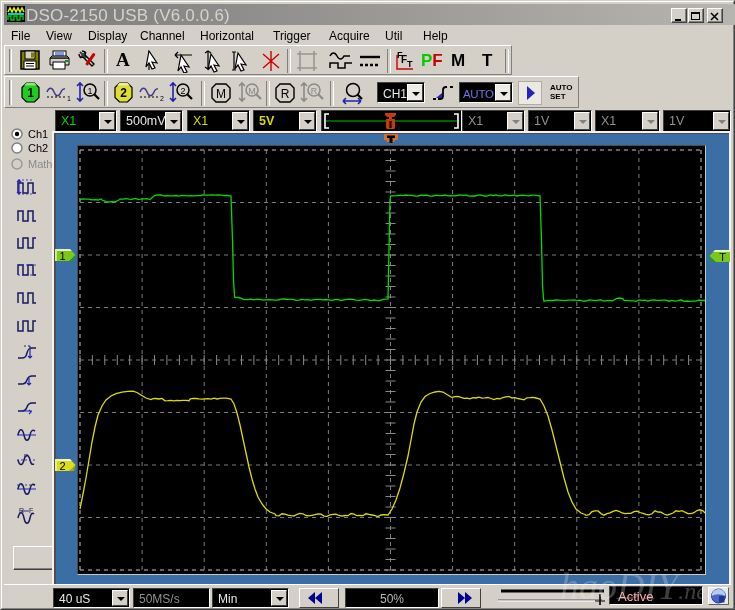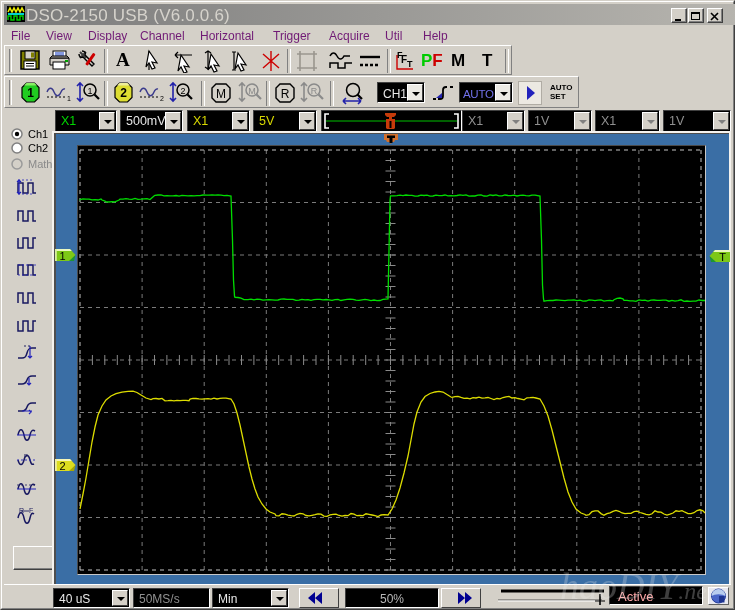--- a/index.html
+++ b/index.html
@@ -16,21 +16,21 @@
   
   #titlebar{left:4px;top:4px;width:727px;height:21px;
     background:linear-gradient(to right,#7b7b7b,#b8b6b0);padding-left:24px;}
   #titletext{left:22px;top:2px;color:#d6d3cc;font-size:17px;letter-spacing:0.2px;}
   .tbtn{top:4px;width:16px;height:15px;background:#d4d0c8;
     border-top:1px solid #fff;border-left:1px solid #fff;
     border-right:1px solid #404040;border-bottom:1px solid #404040;
     box-shadow:inset -1px -1px 0 #808080, inset 1px 1px 0 #d4d0c8;box-sizing:border-box;}
   
   #menubar{left:4px;top:25px;width:727px;height:20px;background:#d4d0c8;}
-  .mi{position:absolute;top:4px;color:#701a75;font-size:12px;}
+  .mi{position:absolute;top:4px;color:#000000;font-size:12px;}
   
   .tb{background:#d4d0c8;
     border-top:1px solid #fff;border-left:1px solid #fff;
     border-right:1px solid #808080;border-bottom:1px solid #808080;box-sizing:border-box;}
   .grip{position:absolute;width:1px;border-left:1px solid #808080;border-right:1px solid #fff;}
   .vsep{position:absolute;width:2px;border-left:1px solid #808080;border-right:1px solid #fff;}
   
   .bcombo{position:absolute;background:#000;box-sizing:border-box;
     border-top:1px solid #404040;border-left:1px solid #404040;
     border-right:1px solid #fff;border-bottom:1px solid #fff;}
@@ -275,21 +275,21 @@
     </div>
   <div class="bcombo" style="left:120px;top:1px;width:63px;height:22px;">
       <span class="txt" style="color:#e5e5e5;">500mV</span>
       <div class="dbtn"></div>
     </div>
   <div class="bcombo" style="left:187px;top:1px;width:63px;height:22px;">
       <span class="txt" style="color:#d8d800;">X1</span>
       <div class="dbtn"></div>
     </div>
   <div class="bcombo" style="left:253px;top:1px;width:64px;height:22px;">
-      <span class="txt" style="color:#d8d800;">5V</span>
+      <span class="txt" style="color:#d8d800;font-weight:bold;">5V</span>
       <div class="dbtn"></div>
     </div>
 
   <div class="bcombo" style="left:321px;top:1px;width:141px;height:22px;">
     <svg width="139" height="20" style="position:absolute;left:0;top:0">
       <path d="M7,3 h-4 v14 h4" stroke="#fff" stroke-width="1.6" fill="none"></path>
       <path d="M132,3 h4 v14 h-4" stroke="#fff" stroke-width="1.6" fill="none"></path>
       <line x1="4" y1="10" x2="135" y2="10" stroke="#00c000" stroke-width="1.2"></line>
       <path d="M63,2 h11 v2 l-2,2 h-2 v2 h3 v9 l-1,1 h-7 l-1,-1 v-9 h3 v-2 h-2 l-2,-2 z" fill="#c53b0a"></path>
       <path d="M67.5,10 h2 v7 h-2 z" fill="#000"></path>

